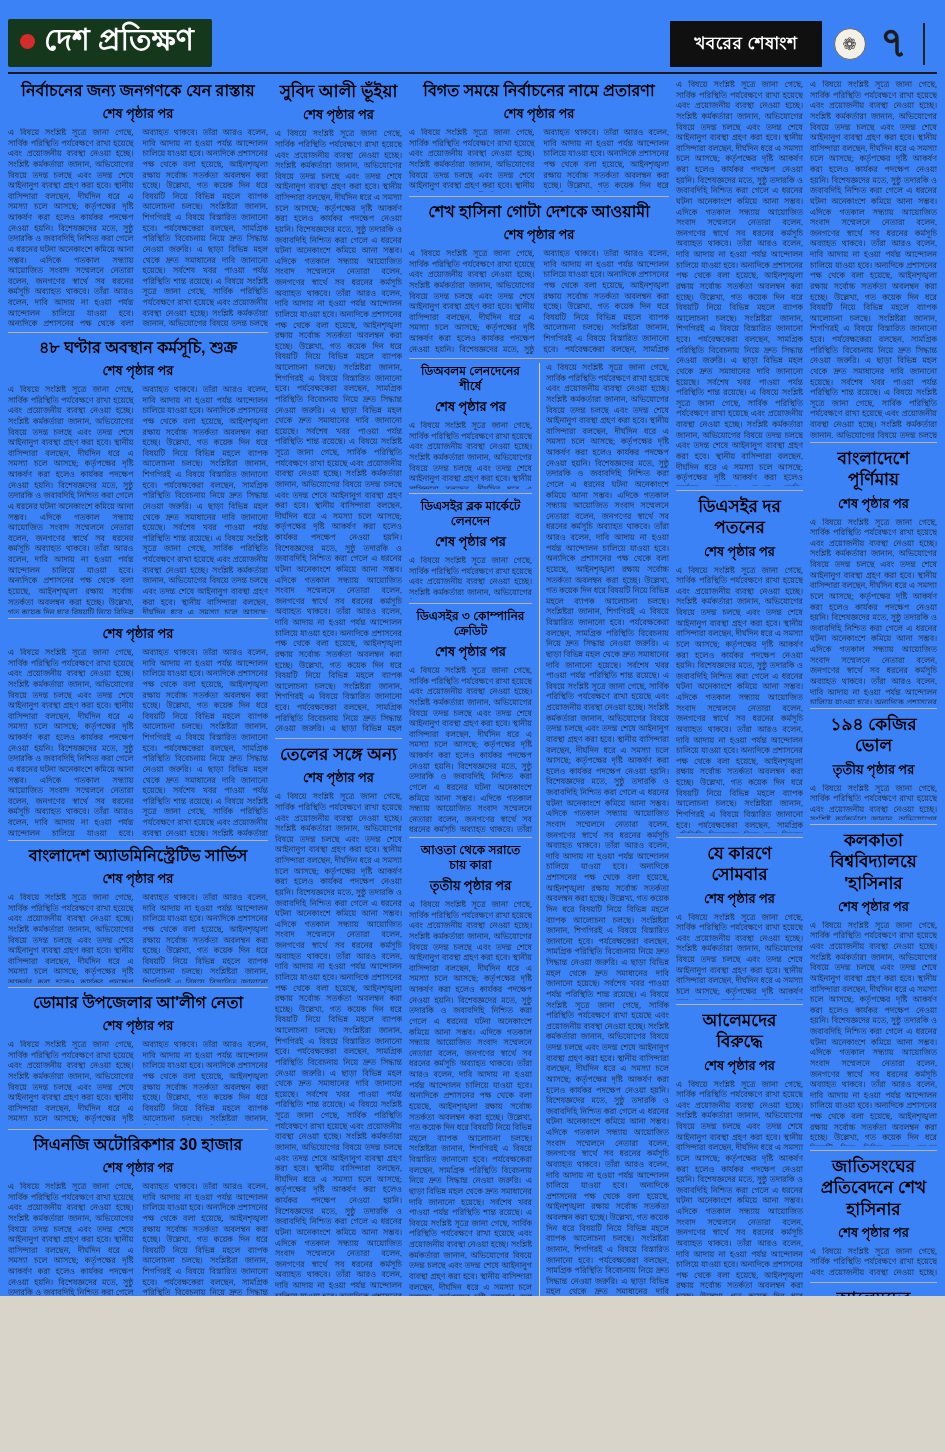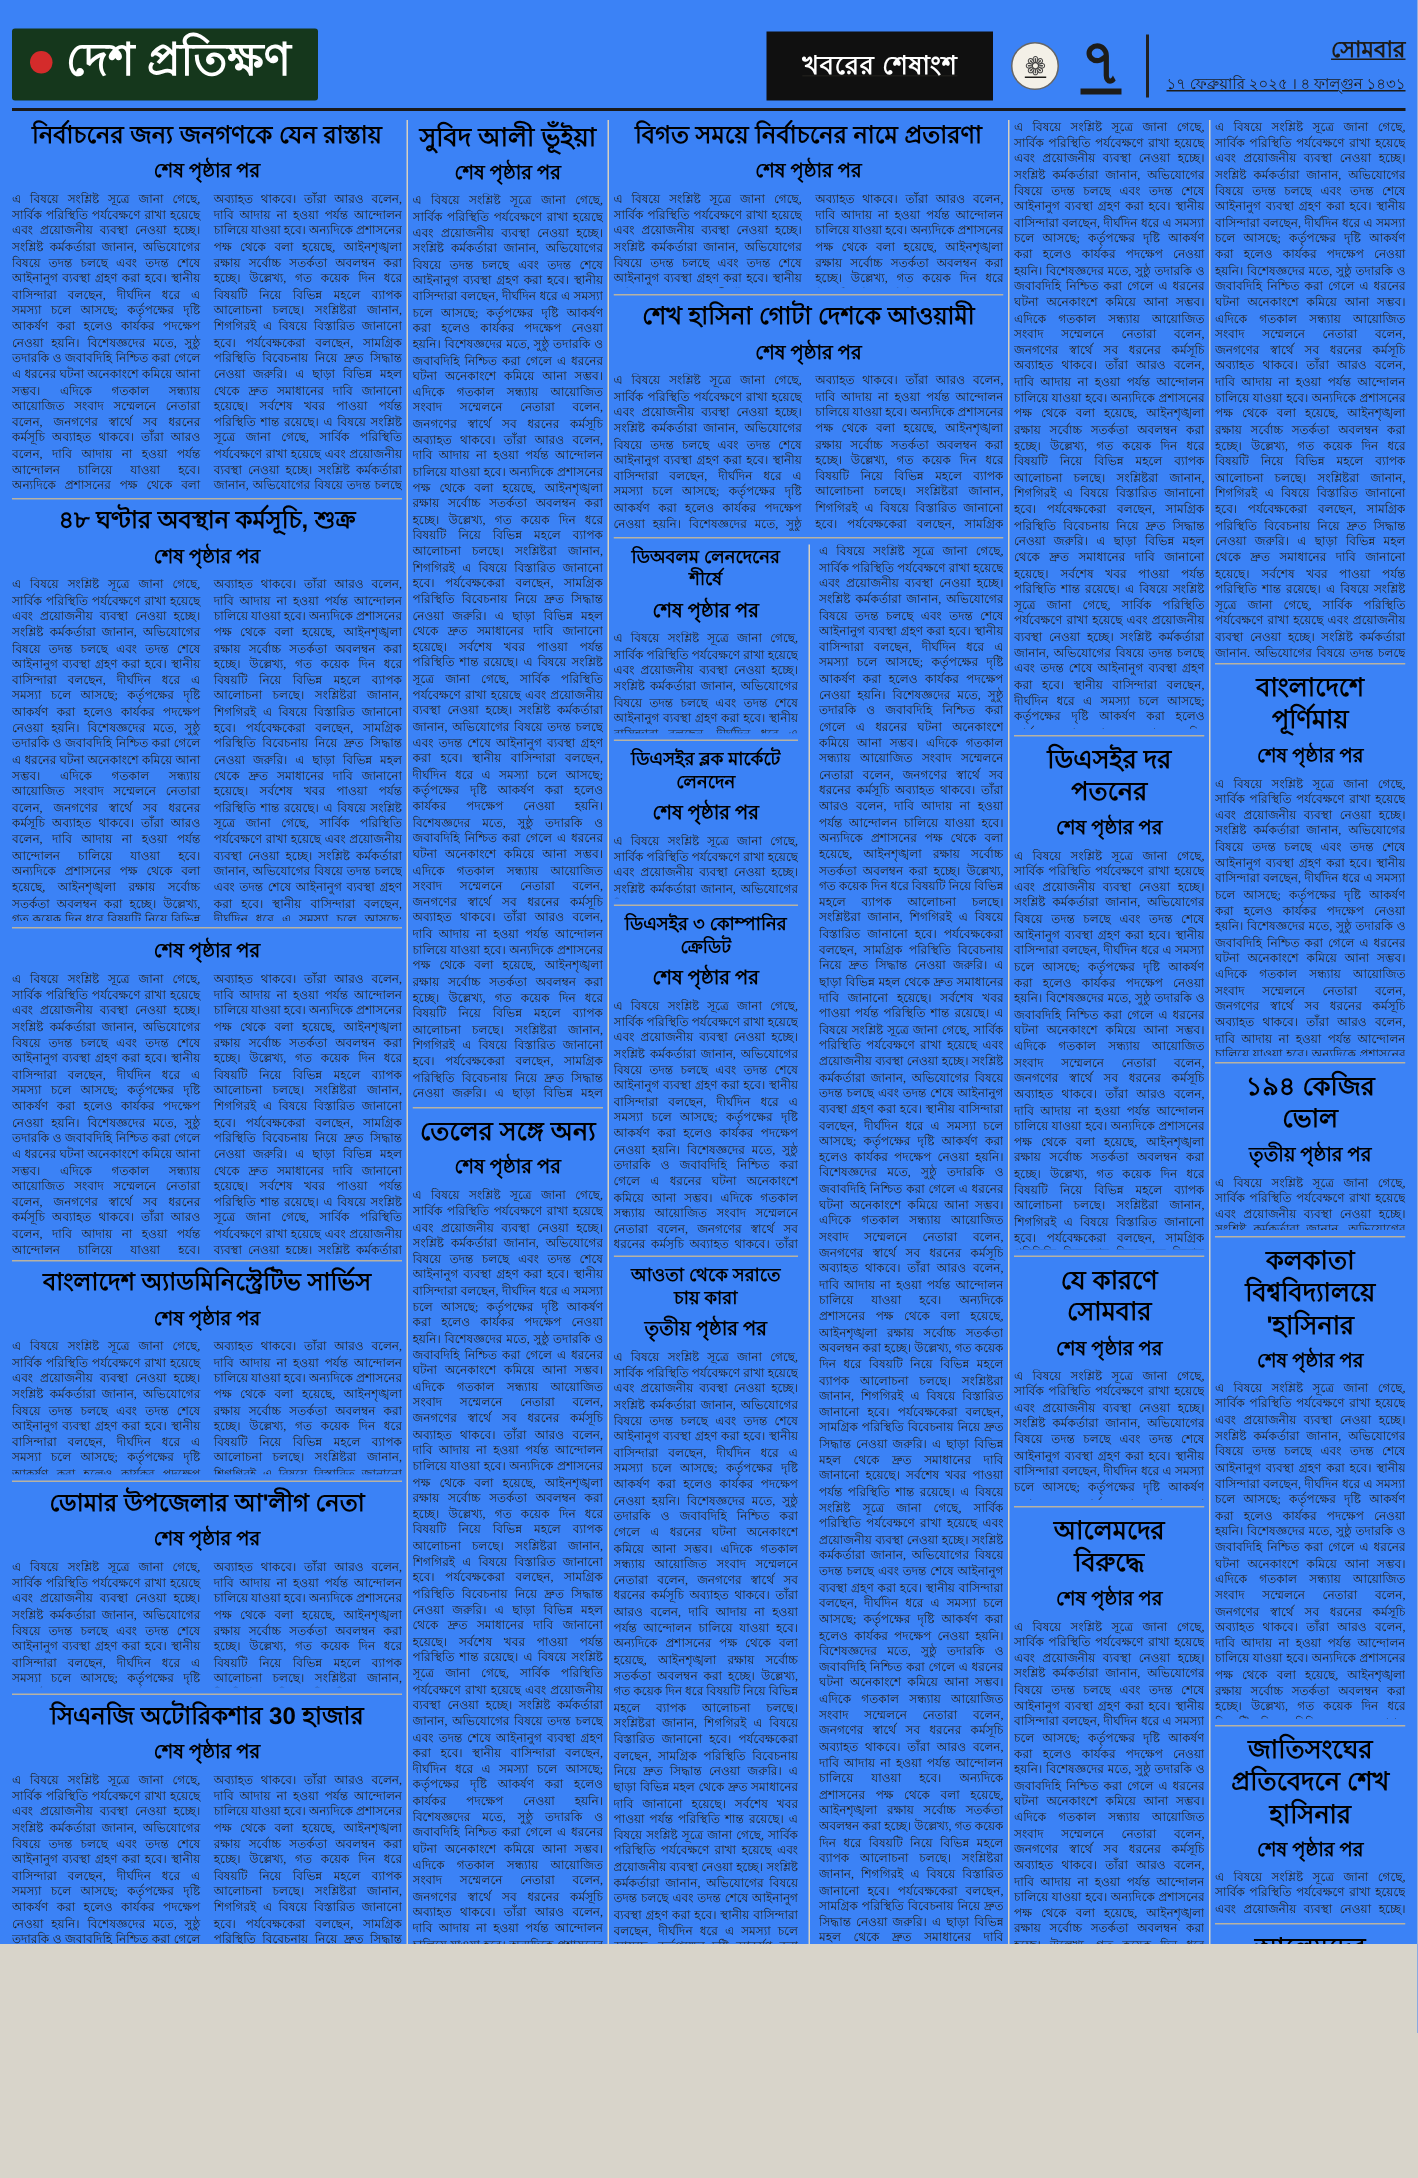--- a/index.html
+++ b/index.html
@@ -7,34 +7,34 @@
   body { font-family:"Liberation Serif", serif; color:#1d1c19; }
   .page { width:945px; height:1296px; background:#3b82f6; padding:6px 8px; overflow:hidden; position:relative; }
 
   
   .hdr { display:flex; justify-content:space-between; align-items:flex-end;
          height:68px; border-bottom:2px solid #1a1a1a; padding-bottom:5px; }
   .masthead { background:#15371c; color:#fff; height:48px; display:flex; align-items:center;
               padding:0 18px 4px 12px; font-size:30px; font-weight:bold; border-radius:2px;
               font-family:"Liberation Sans", sans-serif; }
   .flag { width:15px; height:15px; background:#d42b2b; border-radius:50%; margin-right:9px; flex:0 0 auto; }
-  .hdr-right { display:flex; align-items:center;text-decoration:underline; }
+  .hdr-right { display:flex; align-items:center; }
   .section-box { background:#101010; color:#fff; font-family:"Liberation Sans", sans-serif;
                  font-weight:bold; font-size:17px; padding:9px 24px; letter-spacing:.5px; }
   .emblem { width:32px; height:32px; border:1px solid #666; border-radius:50%;
             display:flex; align-items:center; justify-content:center;
             font-size:17px; color:#444; margin:0 12px; background:#f3f0e7; }
   .pgnum { font-size:42px; font-weight:bold; line-height:.9; margin:0 12px 0 2px; }
   .hdr-div { width:2px; height:42px; background:#222; margin:0 12px 0 4px; }
   .date-block { text-align:right; padding-bottom:2px; }
   .day { font-size:15px; font-weight:bold; }
   .date { font-size:10px; margin-top:2px; }
 
   
-  .content { display:flex; height:1366px; margin-top:6px; }
+  .content { display:flex; height:1366px; margin-top:6px;align-items:center; }
   .grp { display:flex; flex-direction:column; overflow:hidden; height:100%; }
   .w2 { width:260px; flex:0 0 260px; }
   .w1 { width:127px; flex:0 0 127px; }
   .vr { width:1px; background:#d6d0c1; margin:0 3px; flex:0 0 1px; }
 
   
   .story { display:flex; flex-direction:column; overflow:hidden; flex:0 0 auto; }
   .story.grow { flex:1 1 auto; }
   .story + .story, .split + .story { border-top:1px solid #b8b2a2; margin-top:4px; padding-top:4px; }
   .hl { font-family:"Liberation Sans", sans-serif; font-weight:bold; text-align:center;
@@ -58,24 +58,20 @@
   <header class="hdr">
     <div class="masthead">
       <span class="flag"></span>
       <span>দেশ প্রতিক্ষণ</span>
     </div>
     <div class="hdr-right">
       <div class="section-box">খবরের শেষাংশ</div>
       <div class="emblem">❁</div>
       <div class="pgnum">৭</div>
       <div class="hdr-div"></div>
-      <div class="date-block">
-        <div class="day">সোমবার</div>
-        <div class="date">১৭ ফেব্রুয়ারি ২০২৫ । ৪ ফাল্গুন ১৪৩১</div>
-      </div>
     </div>
   </header>
 
   <main class="content">
 
     <section class="grp w2">
       <article class="story" style="height:248px">
         <h2 class="hl">নির্বাচনের জন্য জনগণকে যেন রাস্তায়</h2>
         <div class="contlbl">শেষ পৃষ্ঠার পর</div>
         <div class="body two">এ বিষয়ে সংশ্লিষ্ট সূত্রে জানা গেছে, সার্বিক পরিস্থিতি পর্যবেক্ষণে রাখা হয়েছে এবং প্রয়োজনীয় ব্যবস্থা নেওয়া হচ্ছে। সংশ্লিষ্ট কর্মকর্তারা জানান, অভিযোগের বিষয়ে তদন্ত চলছে এবং তদন্ত শেষে আইনানুগ ব্যবস্থা গ্রহণ করা হবে। স্থানীয় বাসিন্দারা বলছেন, দীর্ঘদিন ধরে এ সমস্যা চলে আসছে; কর্তৃপক্ষের দৃষ্টি আকর্ষণ করা হলেও কার্যকর পদক্ষেপ নেওয়া হয়নি। বিশেষজ্ঞদের মতে, সুষ্ঠু তদারকি ও জবাবদিহি নিশ্চিত করা গেলে এ ধরনের ঘটনা অনেকাংশে কমিয়ে আনা সম্ভব। এদিকে গতকাল সন্ধ্যায় আয়োজিত সংবাদ সম্মেলনে নেতারা বলেন, জনগণের স্বার্থে সব ধরনের কর্মসূচি অব্যাহত থাকবে। তাঁরা আরও বলেন, দাবি আদায় না হওয়া পর্যন্ত আন্দোলন চালিয়ে যাওয়া হবে। অন্যদিকে প্রশাসনের পক্ষ থেকে বলা হয়েছে, আইনশৃঙ্খলা রক্ষায় সর্বোচ্চ সতর্কতা অবলম্বন করা হচ্ছে। উল্লেখ্য, গত কয়েক দিন ধরে বিষয়টি নিয়ে বিভিন্ন মহলে ব্যাপক আলোচনা চলছে। সংশ্লিষ্টরা জানান, শিগগিরই এ বিষয়ে বিস্তারিত জানানো হবে। পর্যবেক্ষকেরা বলছেন, সামগ্রিক পরিস্থিতি বিবেচনায় নিয়ে দ্রুত সিদ্ধান্ত নেওয়া জরুরি। এ ছাড়া বিভিন্ন মহল থেকে দ্রুত সমাধানের দাবি জানানো হয়েছে। সর্বশেষ খবর পাওয়া পর্যন্ত পরিস্থিতি শান্ত রয়েছে। এ বিষয়ে সংশ্লিষ্ট সূত্রে জানা গেছে, সার্বিক পরিস্থিতি পর্যবেক্ষণে রাখা হয়েছে এবং প্রয়োজনীয় ব্যবস্থা নেওয়া হচ্ছে। সংশ্লিষ্ট কর্মকর্তারা জানান, অভিযোগের বিষয়ে তদন্ত চলছে এবং তদন্ত শেষে আইনানুগ ব্যবস্থা গ্রহণ করা হবে। স্থানীয় বাসিন্দারা বলছেন, দীর্ঘদিন ধরে এ সমস্যা চলে আসছে; কর্তৃপক্ষের দৃষ্টি আকর্ষণ করা হলেও কার্যকর পদক্ষেপ নেওয়া হয়নি। বিশেষজ্ঞদের মতে, সুষ্ঠু তদারকি ও জবাবদিহি নিশ্চিত করা গেলে এ ধরনের ঘটনা অনেকাংশে কমিয়ে আনা সম্ভব। এদিকে গতকাল সন্ধ্যায় আয়োজিত সংবাদ সম্মেলনে নেতারা বলেন, জনগণের স্বার্থে সব ধরনের কর্মসূচি অব্যাহত থাকবে। তাঁরা আরও বলেন, দাবি আদায় না হওয়া পর্যন্ত আন্দোলন চালিয়ে যাওয়া হবে। অন্যদিকে প্রশাসনের পক্ষ থেকে বলা হয়েছে, আইনশৃঙ্খলা রক্ষায় সর্বোচ্চ সতর্কতা অবলম্বন করা হচ্ছে। উল্লেখ্য, গত কয়েক দিন ধরে বিষয়টি নিয়ে বিভিন্ন মহলে ব্যাপক আলোচনা চলছে। সংশ্লিষ্টরা জানান, শিগগিরই এ বিষয়ে বিস্তারিত জানানো হবে। পর্যবেক্ষকেরা বলছেন, সামগ্রিক পরিস্থিতি বিবেচনায় নিয়ে দ্রুত সিদ্ধান্ত নেওয়া জরুরি। এ ছাড়া বিভিন্ন মহল থেকে দ্রুত সমাধানের দাবি জানানো হয়েছে। সর্বশেষ খবর পাওয়া পর্যন্ত পরিস্থিতি শান্ত রয়েছে। এ বিষয়ে সংশ্লিষ্ট সূত্রে জানা গেছে, সার্বিক পরিস্থিতি পর্যবেক্ষণে রাখা হয়েছে এবং প্রয়োজনীয় ব্যবস্থা নেওয়া হচ্ছে। সংশ্লিষ্ট কর্মকর্তারা জানান, অভিযোগের বিষয়ে তদন্ত চলছে এবং তদন্ত শেষে আইনানুগ ব্যবস্থা গ্রহণ করা হবে। স্থানীয় বাসিন্দারা বলছেন, দীর্ঘদিন ধরে এ সমস্যা চলে আসছে; কর্তৃপক্ষের দৃষ্টি আকর্ষণ করা হলেও কার্যকর পদক্ষেপ নেওয়া হয়নি। বিশেষজ্ঞদের মতে, সুষ্ঠু তদারকি ও জবাবদিহি নিশ্চিত করা গেলে এ ধরনের ঘটনা অনেকাংশে কমিয়ে আনা সম্ভব। এদিকে গতকাল সন্ধ্যায় আয়োজিত সংবাদ সম্মেলনে নেতারা বলেন, জনগণের স্বার্থে সব ধরনের কর্মসূচি অব্যাহত থাকবে। তাঁরা আরও বলেন, দাবি আদায় না হওয়া পর্যন্ত আন্দোলন চালিয়ে যাওয়া হবে। অন্যদিকে প্রশাসনের পক্ষ থেকে বলা হয়েছে, আইনশৃঙ্খলা রক্ষায় সর্বোচ্চ সতর্কতা অবলম্বন করা হচ্ছে। উল্লেখ্য, গত কয়েক দিন ধরে বিষয়টি নিয়ে বিভিন্ন মহলে ব্যাপক আলোচনা চলছে। সংশ্লিষ্টরা জানান, শিগগিরই এ বিষয়ে বিস্তারিত জানানো হবে। পর্যবেক্ষকেরা বলছেন, সামগ্রিক পরিস্থিতি বিবেচনায় নিয়ে দ্রুত সিদ্ধান্ত নেওয়া জরুরি। এ ছাড়া বিভিন্ন মহল থেকে দ্রুত সমাধানের দাবি জানানো হয়েছে। সর্বশেষ খবর পাওয়া পর্যন্ত পরিস্থিতি শান্ত রয়েছে।</div>

